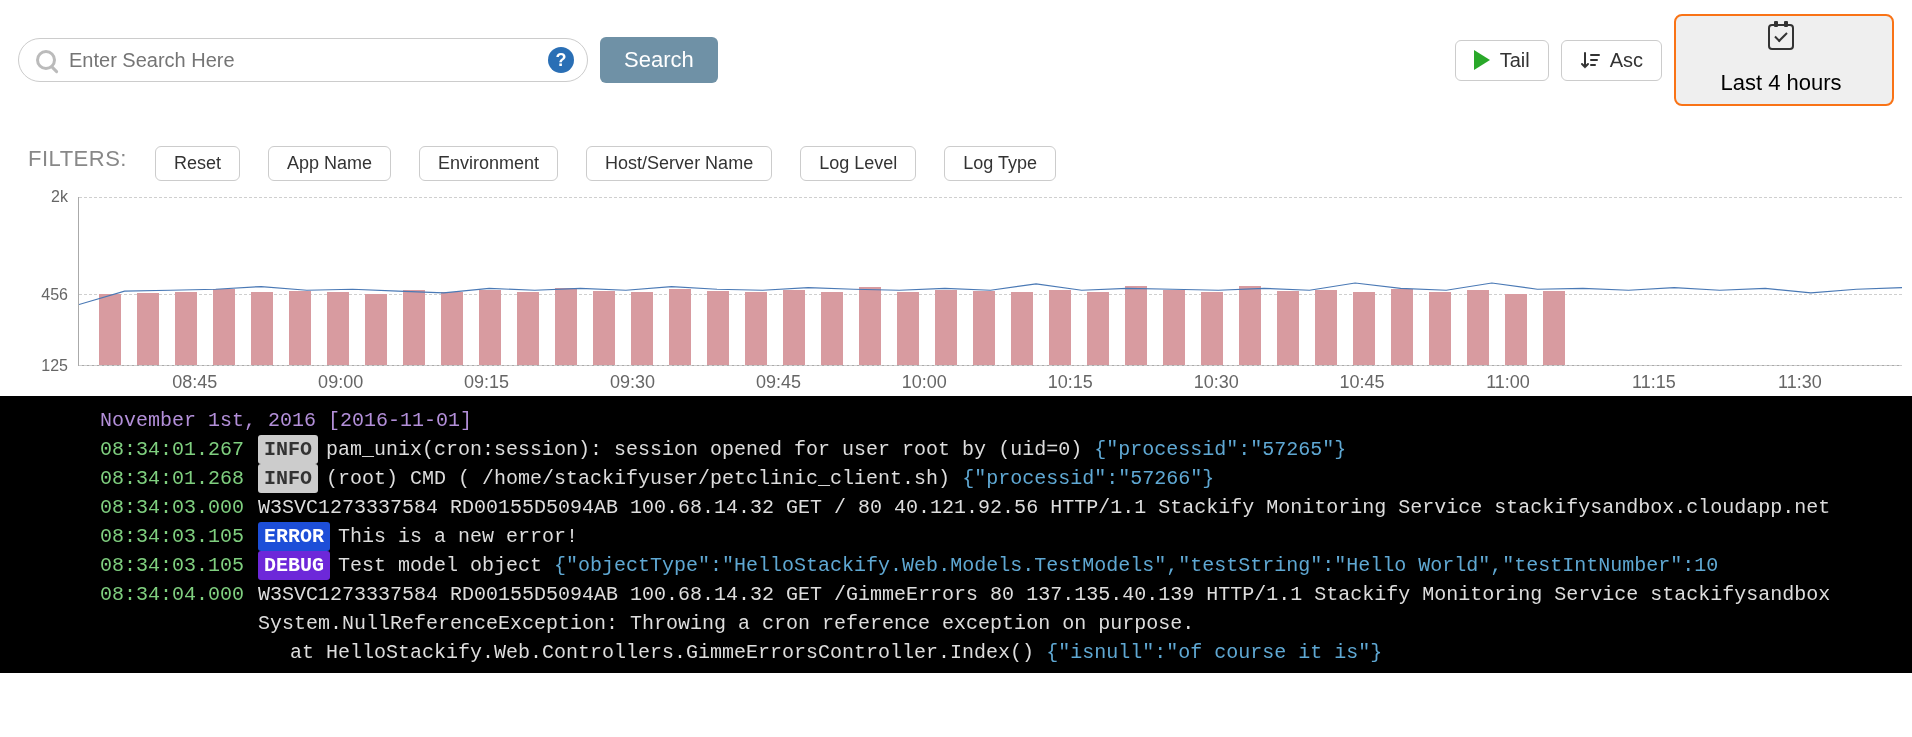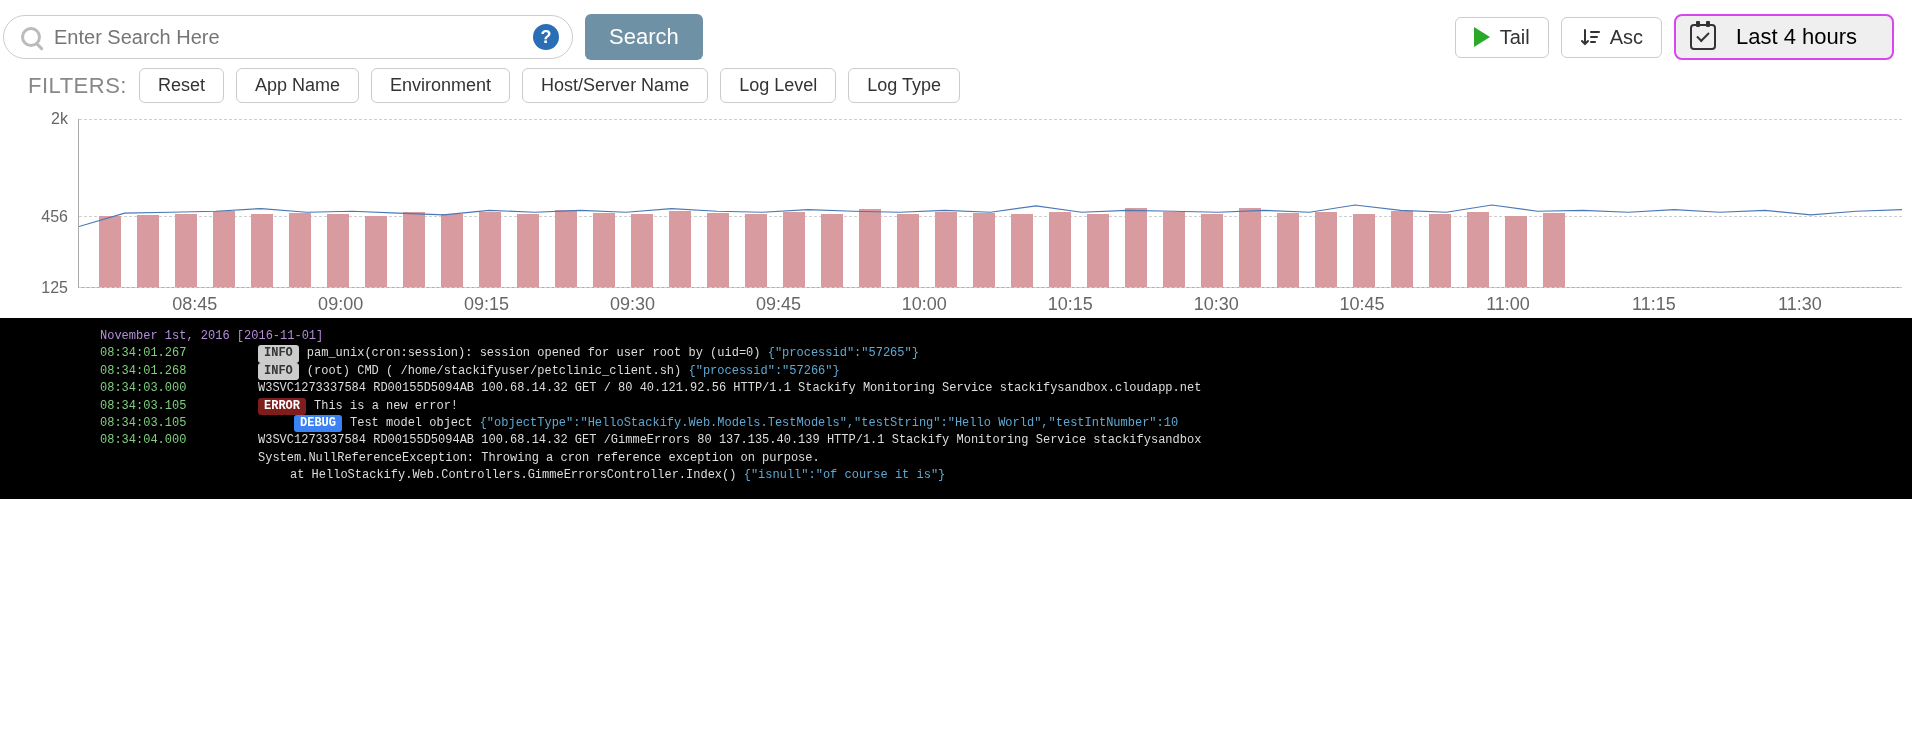--- a/index.html
+++ b/index.html
@@ -1,55 +1,55 @@
 <!DOCTYPE html>
 <html><head>
 <meta charset="utf-8">
 <style>
   * { box-sizing: border-box; margin: 0; padding: 0; }
   body { font-family: -apple-system, BlinkMacSystemFont, "Segoe UI", Arial, sans-serif; background: #fff; color: #333; width: 1912px; }
-  .topbar { display: flex; align-items: center; gap: 12px; padding: 14px 18px 8px 3px; }
+  .topbar { display: flex; align-items: center; gap: 12px; padding: 14px 18px 8px 18px; }
   .search-wrap { position: relative; flex: 0 0 570px; }
   .search-input { width: 100%; height: 44px; border: 1px solid #ccc; border-radius: 22px; padding: 0 60px 0 50px; font-size: 20px; color: #999; outline: none; }
   .search-icon { position: absolute; left: 18px; top: 50%; transform: translateY(-50%); width: 20px; height: 20px; border: 3px solid #bbb; border-radius: 50%; }
   .search-icon::after { content:""; position:absolute; width:3px; height:9px; background:#bbb; transform: rotate(-45deg); bottom:-7px; right:-3px; border-radius:2px;}
   .help-icon { position:absolute; right:14px; top:50%; transform:translateY(-50%); width:26px; height:26px; background:#2a6fb5; color:#fff; border-radius:50%; text-align:center; line-height:26px; font-size:18px; font-weight:bold; }
   .search-btn { background:#6f91a6; color:#fff; border:none; border-radius:6px; padding:10px 24px; font-size:22px; cursor:pointer; }
   .spacer { flex:1; }
   .btn { background:#fff; border:1px solid #ccc; border-radius:6px; padding:8px 18px; font-size:20px; color:#333; display:flex; align-items:center; gap:10px; cursor:pointer; }
   .btn svg { display:block; }
   .play-icon { width:0; height:0; border-top:10px solid transparent; border-bottom:10px solid transparent; border-left:16px solid #2aa82a; }
-  .timerange-btn { border:2px solid #d946ef; border-radius:8px; padding:8px 20px 8px 14px; font-size:22px; display:flex; align-items:flex-start; gap:20px; min-width:220px; }
+  .timerange-btn { border:2px solid #f97316; border-radius:8px; padding:8px 20px 8px 14px; font-size:22px; display:flex; align-items:center; gap:20px; min-width:220px;flex-direction:column; }
   .cal-icon { width:26px; height:26px; border:2px solid #333; border-radius:4px; position:relative; }
   .cal-icon::before, .cal-icon::after { content:""; position:absolute; width:4px; height:6px; background:#333; top:-5px; border-radius:1px; }
   .cal-icon::before { left:4px; } .cal-icon::after { right:4px; }
   .cal-check { position:absolute; left:5px; top:6px; width:12px; height:7px; border-left:2.5px solid #333; border-bottom:2.5px solid #333; transform:rotate(-45deg); }
 
-  .filterbar { display:flex; align-items:center; gap:12px; padding:0 28px 10px 28px; }
+  .filterbar { display:flex; gap:28px; padding:0 28px 10px 28px;margin-top:32px; }
   .filters-label { font-size:22px; color:#888; letter-spacing:0.5px; }
   .filter-pill { border:1px solid #ccc; border-radius:6px; padding:6px 18px; font-size:18px; color:#333; cursor:pointer; background:#fff; white-space:nowrap; }
 
   .chart-area { position:relative; height:205px; margin:0 10px 0 18px; }
   .y-label { position:absolute; right:calc(100% - 50px); font-size:16px; color:#666; transform:translateY(-50%); }
   .chart-plot { position:absolute; left:60px; right:0; top:6px; bottom:30px; border-left:1px solid #aaa; border-bottom:1px solid #aaa; }
   .hline { position:absolute; left:0; right:0; border-top:1px dashed #cfcfcf; }
   .bars { position:absolute; left:20px; right:0; bottom:0; top:0; display:flex; align-items:flex-end; gap:16px; }
   .bar { width:22px; background:#d89ba0; }
   .line-svg { position:absolute; left:0; right:0; top:0; bottom:0; width:100%; height:100%;}
   .x-ticks { position:absolute; left:60px; right:0; bottom:0; height:24px; }
   .x-tick { position:absolute; transform:translateX(-50%); font-size:18px; color:#666; }
 
-  .console { background:#000; color:#ddd; font-family:"Consolas","Menlo","Courier New",monospace; font-size:12px; line-height:1.45; padding:10px 0 14px 0; overflow:hidden; white-space:nowrap; }
+  .console { background:#000; color:#ddd; font-family:"Consolas","Menlo","Courier New",monospace; font-size:20px; line-height:1.45; padding:10px 0 6px 0; overflow:hidden; white-space:nowrap; }
   .row { display:flex; align-items:flex-start; padding:0 0 0 100px; }
   .date-header { color:#b38fd9; padding-left:100px; }
   .ts { color:#7fcf7f; width:158px; flex-shrink:0; }
   .lvl { display:inline-block; padding:0 6px; border-radius:3px; font-weight:bold; margin-right:8px; flex-shrink:0; }
   .lvl-info { background:#ccc; color:#333; }
-  .lvl-error { background:#7f1d1d; color:#fff; }
-  .lvl-debug { background:#3b82f6; color:#fff;margin-left:36px; }
+  .lvl-error { background:#1d4ed8; color:#fff; }
+  .lvl-debug { background:#6d28d9; color:#fff; }
   .msg { color:#ddd; }
   .json { color:#5fa8d3; }
   .cont { padding-left:258px; color:#ddd; }
   .cont2 { padding-left:290px; color:#ddd; }
 </style>
 </head>
 <body>
 
 <div class="topbar">
   <div class="search-wrap">

